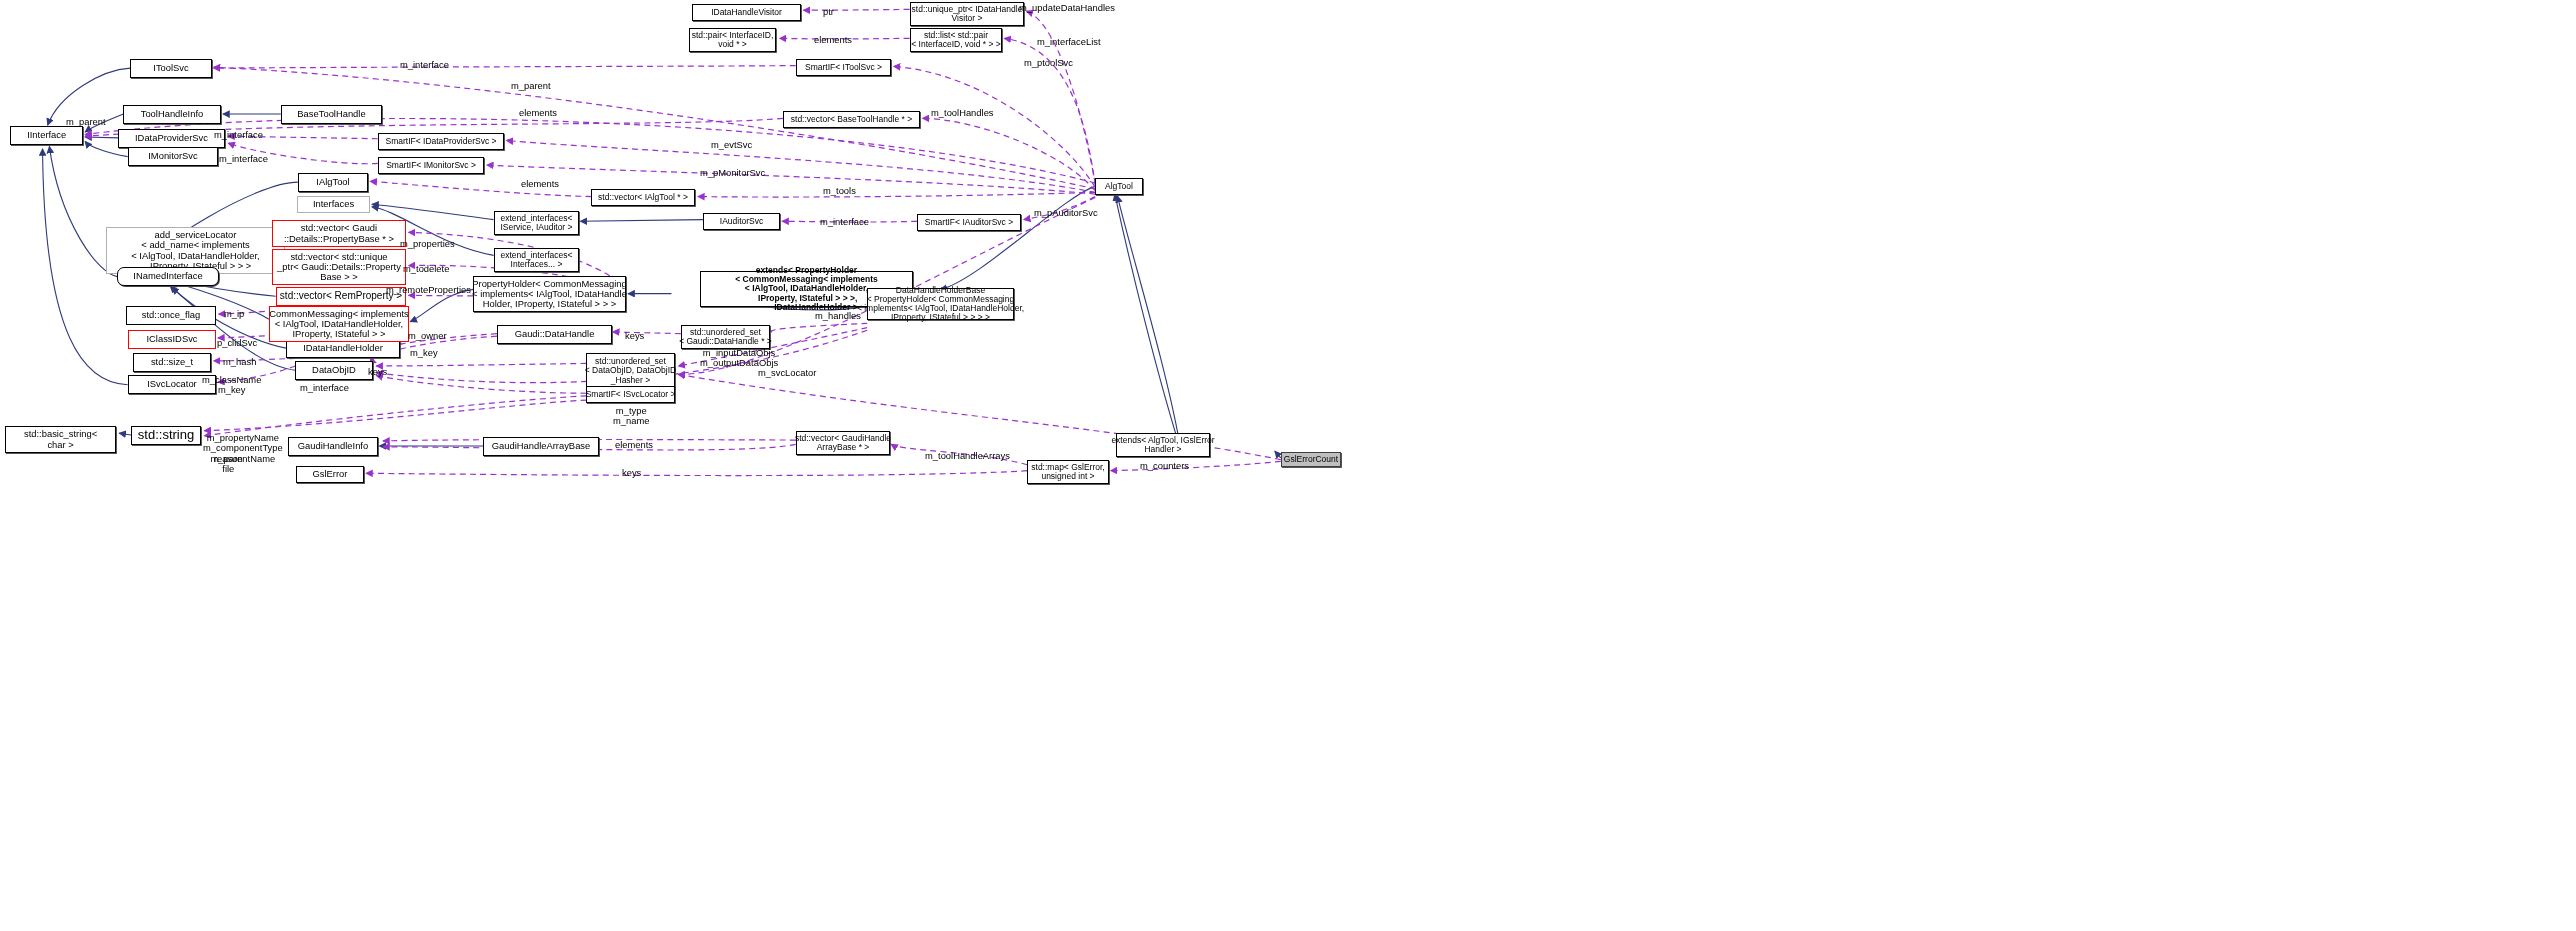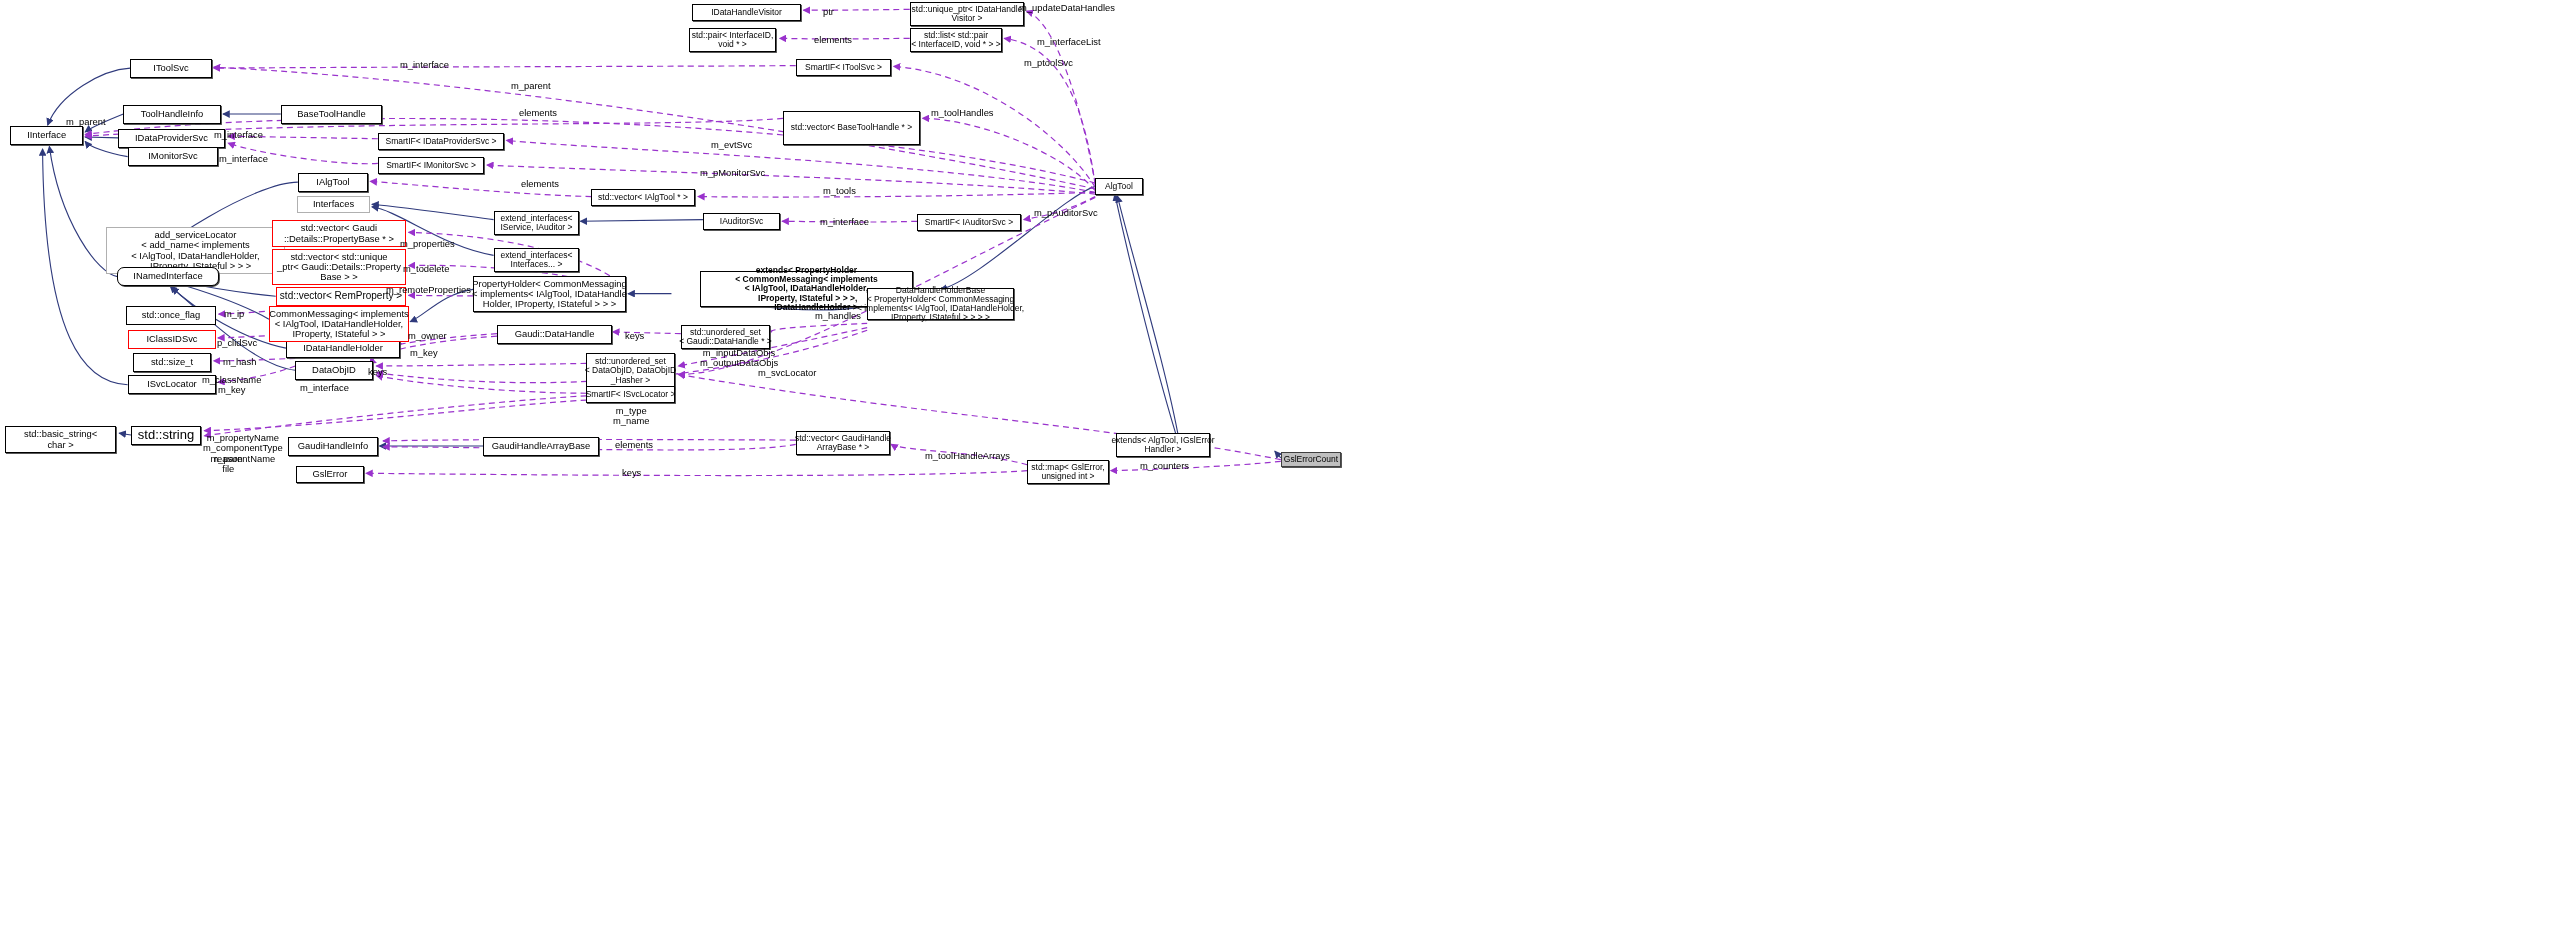--- a/index.html
+++ b/index.html
@@ -190,21 +190,21 @@
     <div class="node n-thick" style="left: 378px; top: 133px; width: 126px; height: 17px; font-size: 8.5px;">SmartIF&lt; IDataProviderSvc &gt;</div>
     <div class="node n-thick" style="left: 378px; top: 157px; width: 106px; height: 17px; font-size: 8.5px;">SmartIF&lt; IMonitorSvc &gt;</div>
     <div class="node n-thick" style="left: 692px; top: 4.3px; width: 109px; height: 17px; font-size: 8.5px;">IDataHandleVisitor</div>
     <div class="node n-thick" style="left: 689px; top: 28px; width: 87px; height: 24px; font-size: 8.5px;">std::pair&lt; InterfaceID,
 void * &gt;</div>
     <div class="node n-thick" style="left: 796px; top: 59px; width: 95px; height: 17px; font-size: 8.5px;">SmartIF&lt; IToolSvc &gt;</div>
     <div class="node n-thick" style="left: 910px; top: 1.7px; width: 114px; height: 24px; font-size: 8.5px;">std::unique_ptr&lt; IDataHandle
 Visitor &gt;</div>
     <div class="node n-thick" style="left: 910px; top: 28px; width: 92px; height: 24px; font-size: 8.5px;">std::list&lt; std::pair
 &lt; InterfaceID, void * &gt; &gt;</div>
-    <div class="node n-thick" style="left: 783px; top: 111px; width: 137px; height: 34px; font-size: 8.5px;">std::vector&lt; BaseToolHandle * &gt;</div>
+    <div class="node n-thick" style="left: 783px; top: 111px; width: 137px; height: 17px; font-size: 8.5px;">std::vector&lt; BaseToolHandle * &gt;</div>
     <div class="node n-thick" style="left: 591px; top: 189px; width: 104px; height: 17px; font-size: 8.5px;">std::vector&lt; IAlgTool * &gt;</div>
     <div class="node n-thick" style="left: 494px; top: 211px; width: 85px; height: 24px; font-size: 8.5px;">extend_interfaces&lt;
 IService, IAuditor &gt;</div>
     <div class="node n-thick" style="left: 494px; top: 248px; width: 85px; height: 24px; font-size: 8.5px;">extend_interfaces&lt;
 Interfaces... &gt;</div>
     <div class="node n-thick" style="left: 703px; top: 213px; width: 77px; height: 17px; font-size: 8.5px;">IAuditorSvc</div>
     <div class="node n-thick" style="left: 917px; top: 214px; width: 104px; height: 17px; font-size: 8.5px;">SmartIF&lt; IAuditorSvc &gt;</div>
     <div class="node n-thick" style="left: 700px; top: 271px; width: 213px; height: 36px; font-size: 8.5px; font-weight: bold;">extends&lt; PropertyHolder
 &lt; CommonMessaging&lt; implements
 &lt; IAlgTool, IDataHandleHolder,

